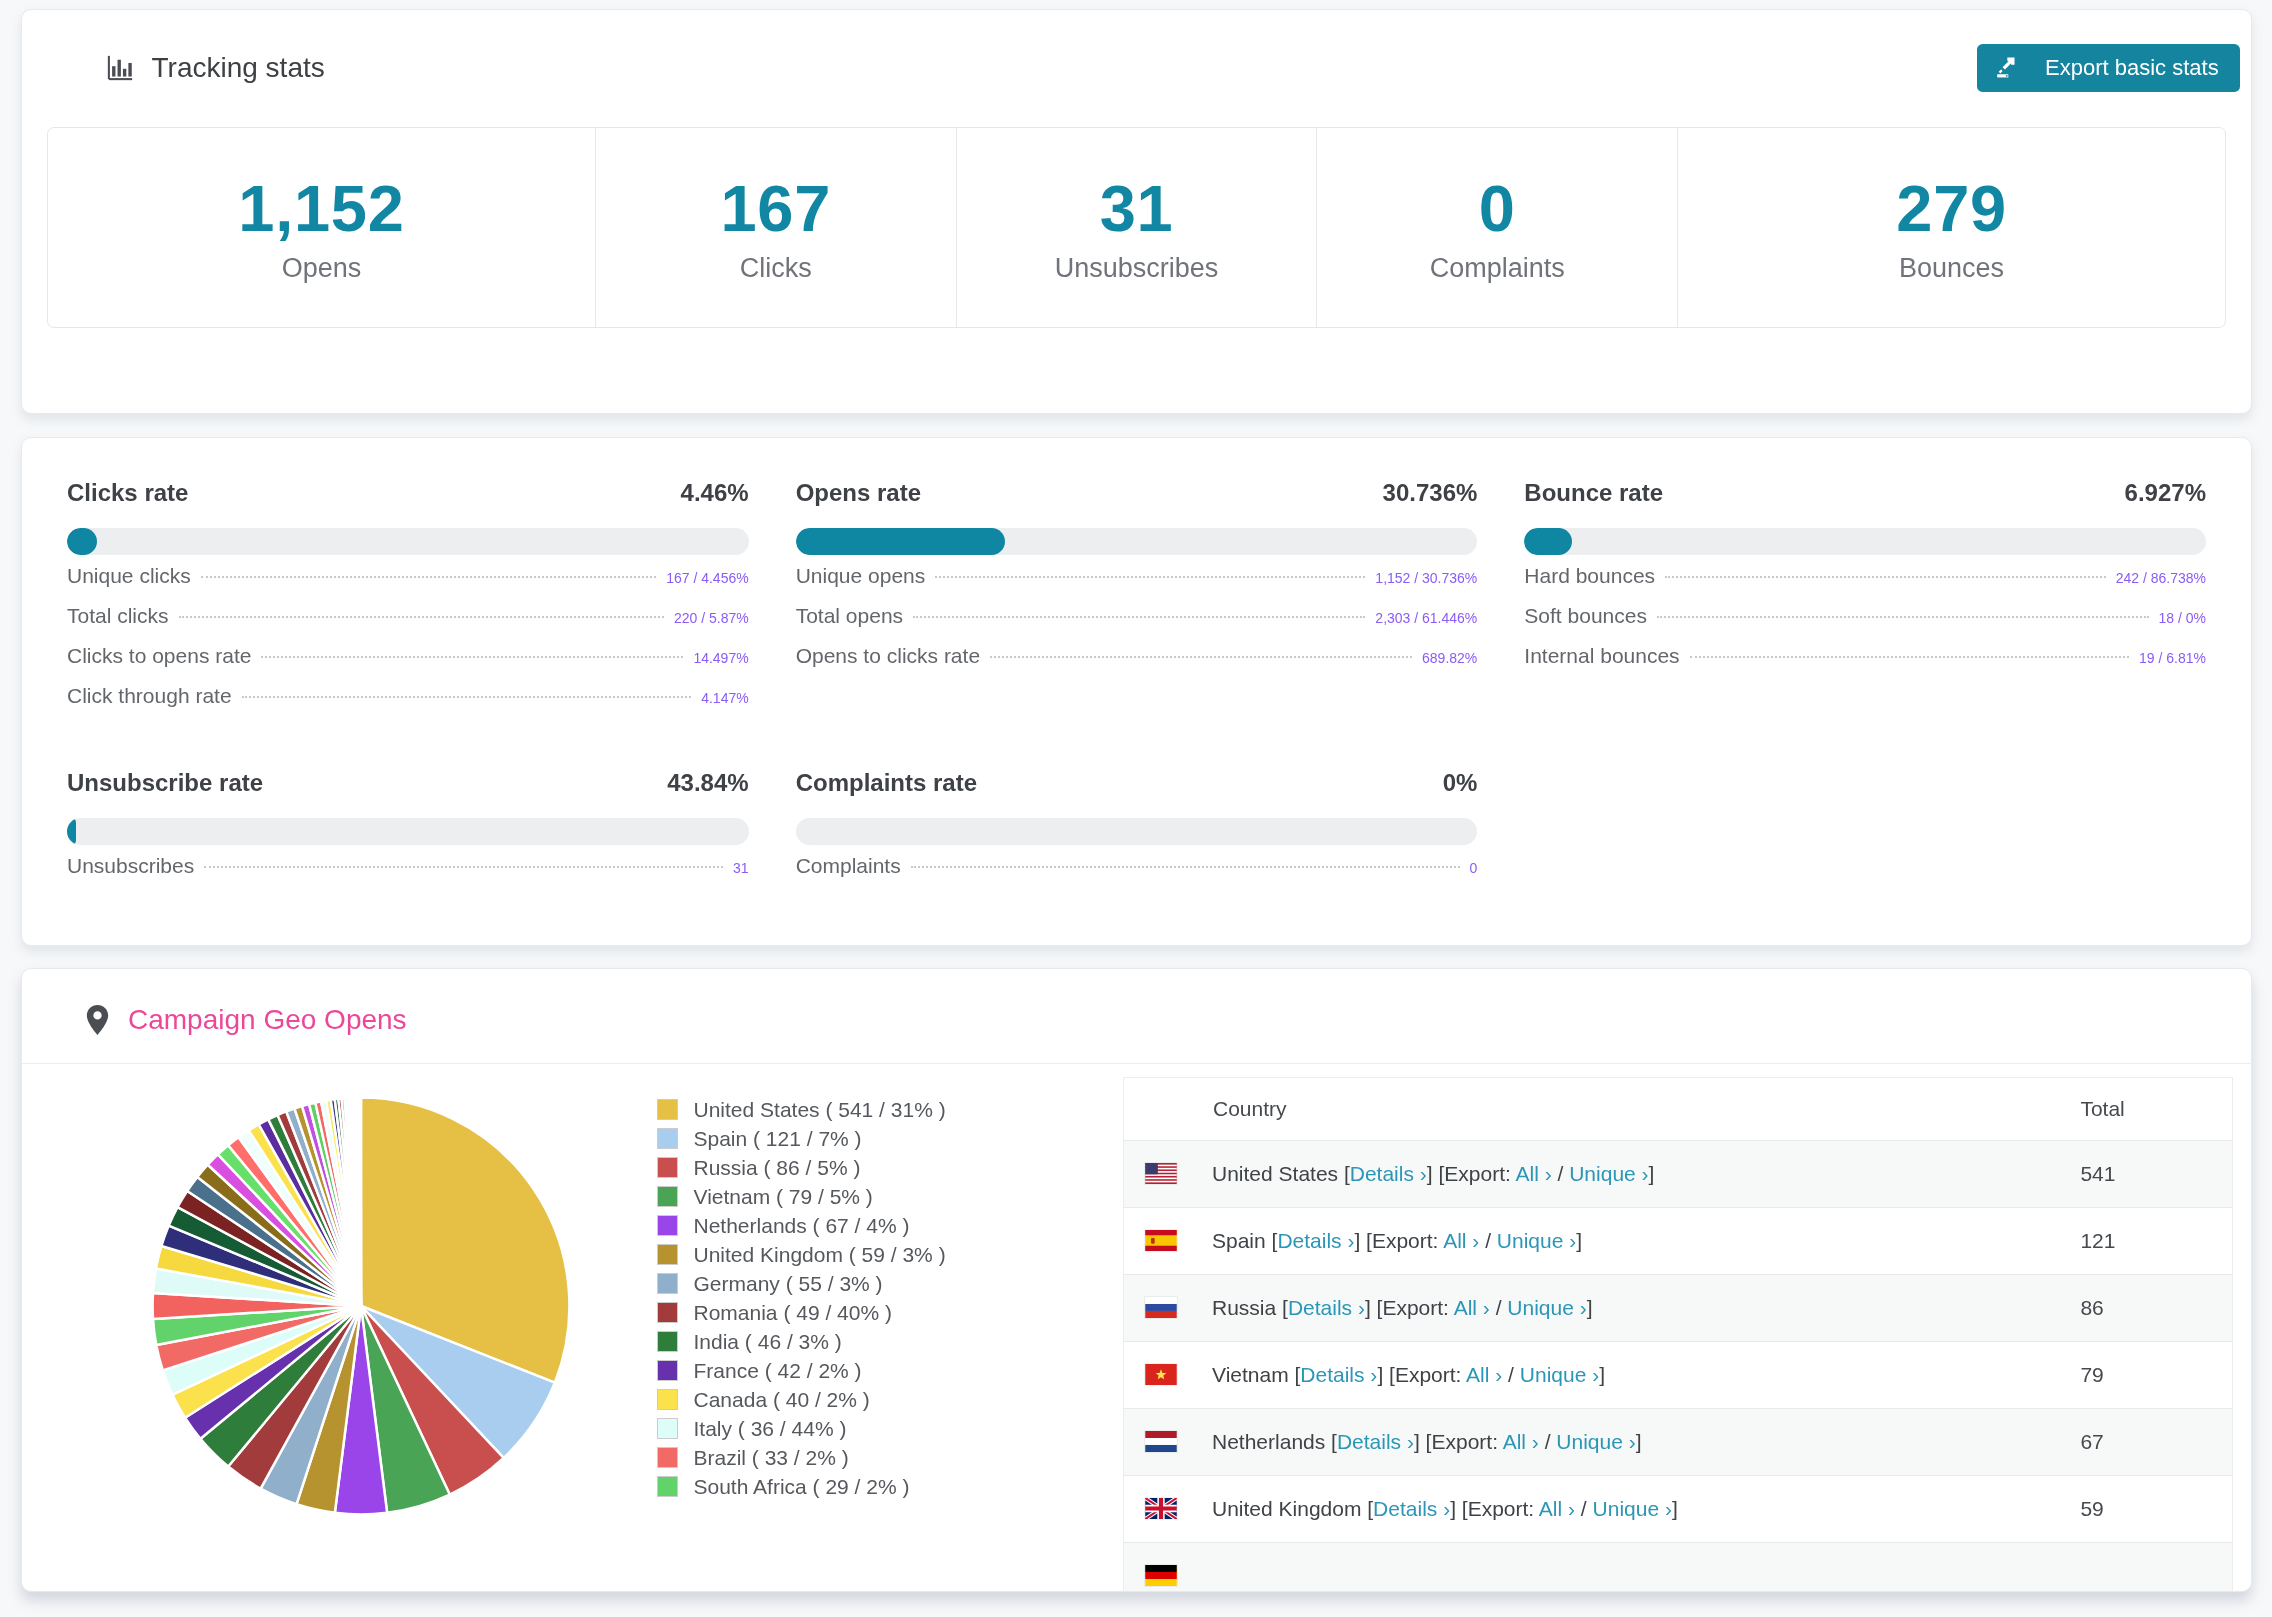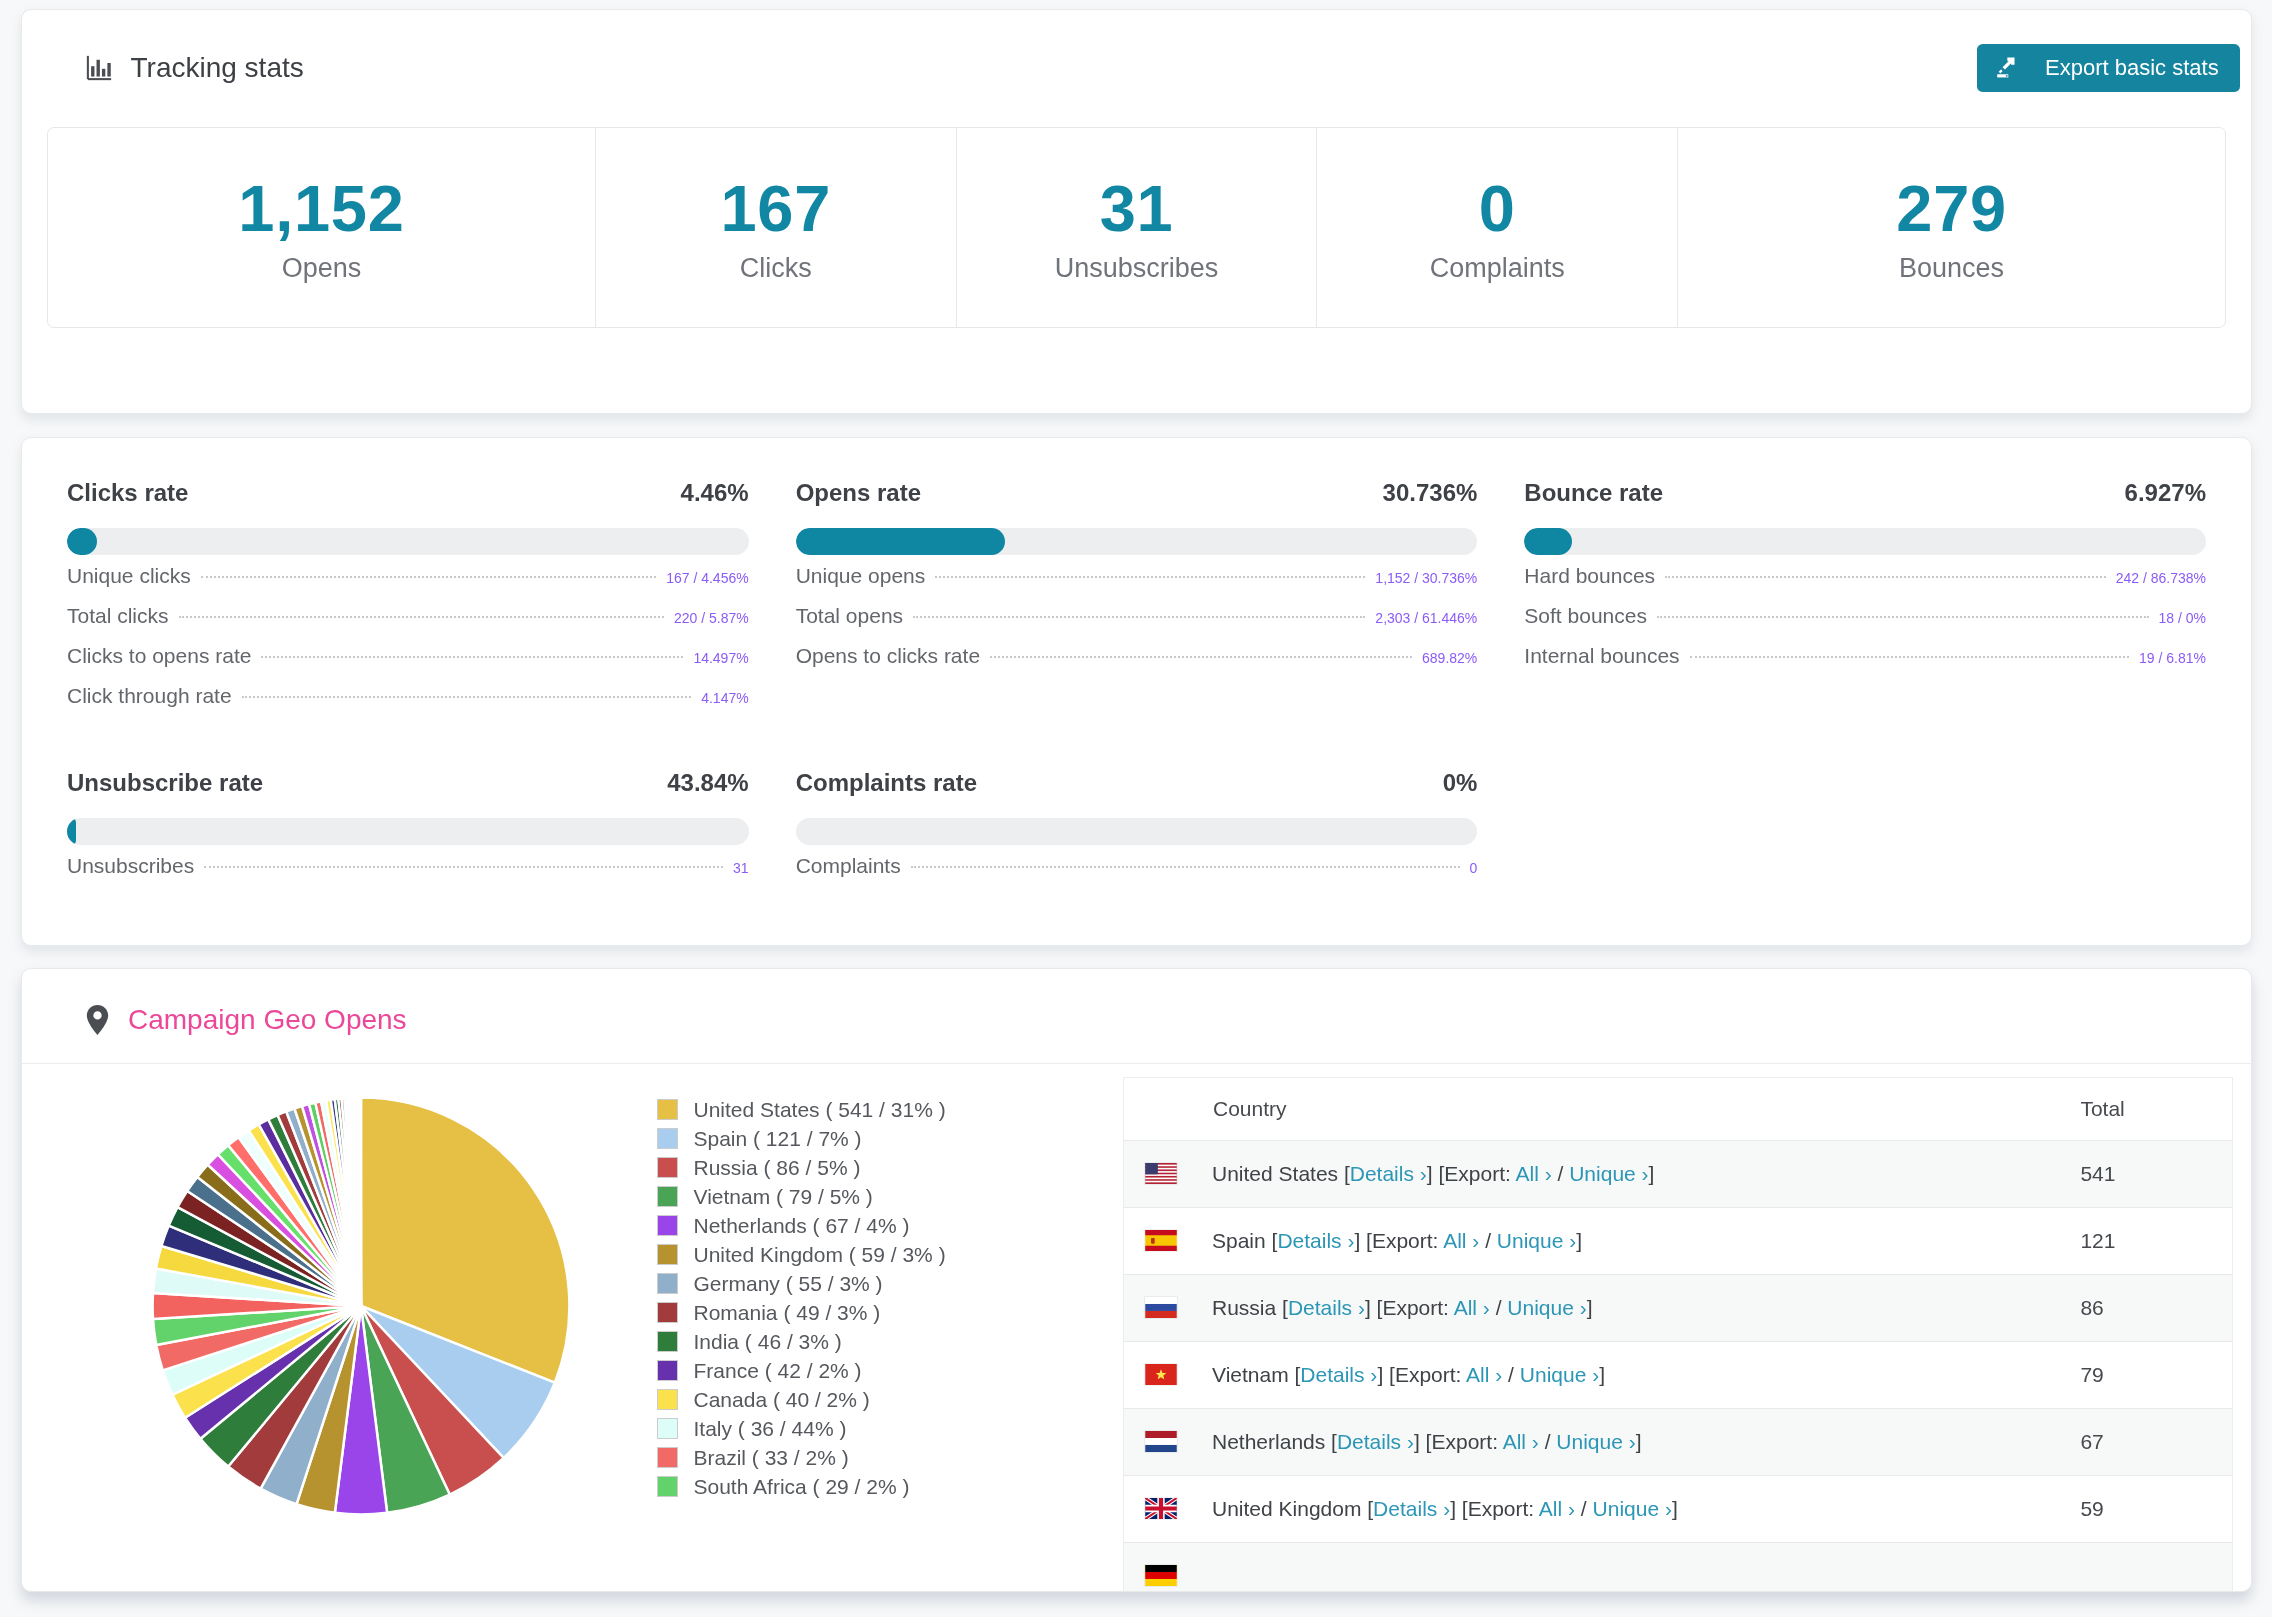--- a/index.html
+++ b/index.html
@@ -12,21 +12,21 @@
   }
   .page { padding:8.5px 21px 0 21px; }
   .card {
     background:#fff;
     border:1.4px solid #e7e9eb;
     border-radius:10px;
     box-shadow:0 5.6px 11.3px rgba(130,142,160,.18);
     margin-bottom:22.6px;
   }
   
-  .c1head { display:flex; align-items:center; justify-content:space-between; padding:34px 11.3px 0 62px; }
+  .c1head { display:flex; align-items:center; justify-content:space-between; padding:34px 11.3px 0 62px;margin-left:21px; }
   .ctitle { display:flex; align-items:center; gap:15.5px; font-size:28px; font-weight:400; color:#3d4045; }
   .icon-chart { width:31px; height:31px; }
   .export-btn {
     display:flex; align-items:center; gap:26px;
     background:#15849e; color:#fff; border:none; border-radius:5.6px;
     font-family:inherit; font-size:22px; padding:11.3px 21px 11.3px 17px; cursor:pointer;
   }
   .icon-export { width:25.4px; height:25.4px; }
   .stats-row {
     display:flex; margin:35px 25px 0 25px;
@@ -335,21 +335,21 @@
           <li class="lg-item">
      <span class="sw" style="background:#B7932F"></span>
      <span class="lg-txt">United Kingdom ( 59 / 3% )</span>
    </li>
           <li class="lg-item">
      <span class="sw" style="background:#8FAFCB"></span>
      <span class="lg-txt">Germany ( 55 / 3% )</span>
    </li>
           <li class="lg-item">
      <span class="sw" style="background:#A23B3B"></span>
-     <span class="lg-txt">Romania ( 49 / 3% )</span>
+     <span class="lg-txt">Romania ( 49 / 40% )</span>
    </li>
           <li class="lg-item">
      <span class="sw" style="background:#2F7D3B"></span>
      <span class="lg-txt">India ( 46 / 3% )</span>
    </li>
           <li class="lg-item">
      <span class="sw" style="background:#6731AE"></span>
      <span class="lg-txt">France ( 42 / 2% )</span>
    </li>
           <li class="lg-item">

